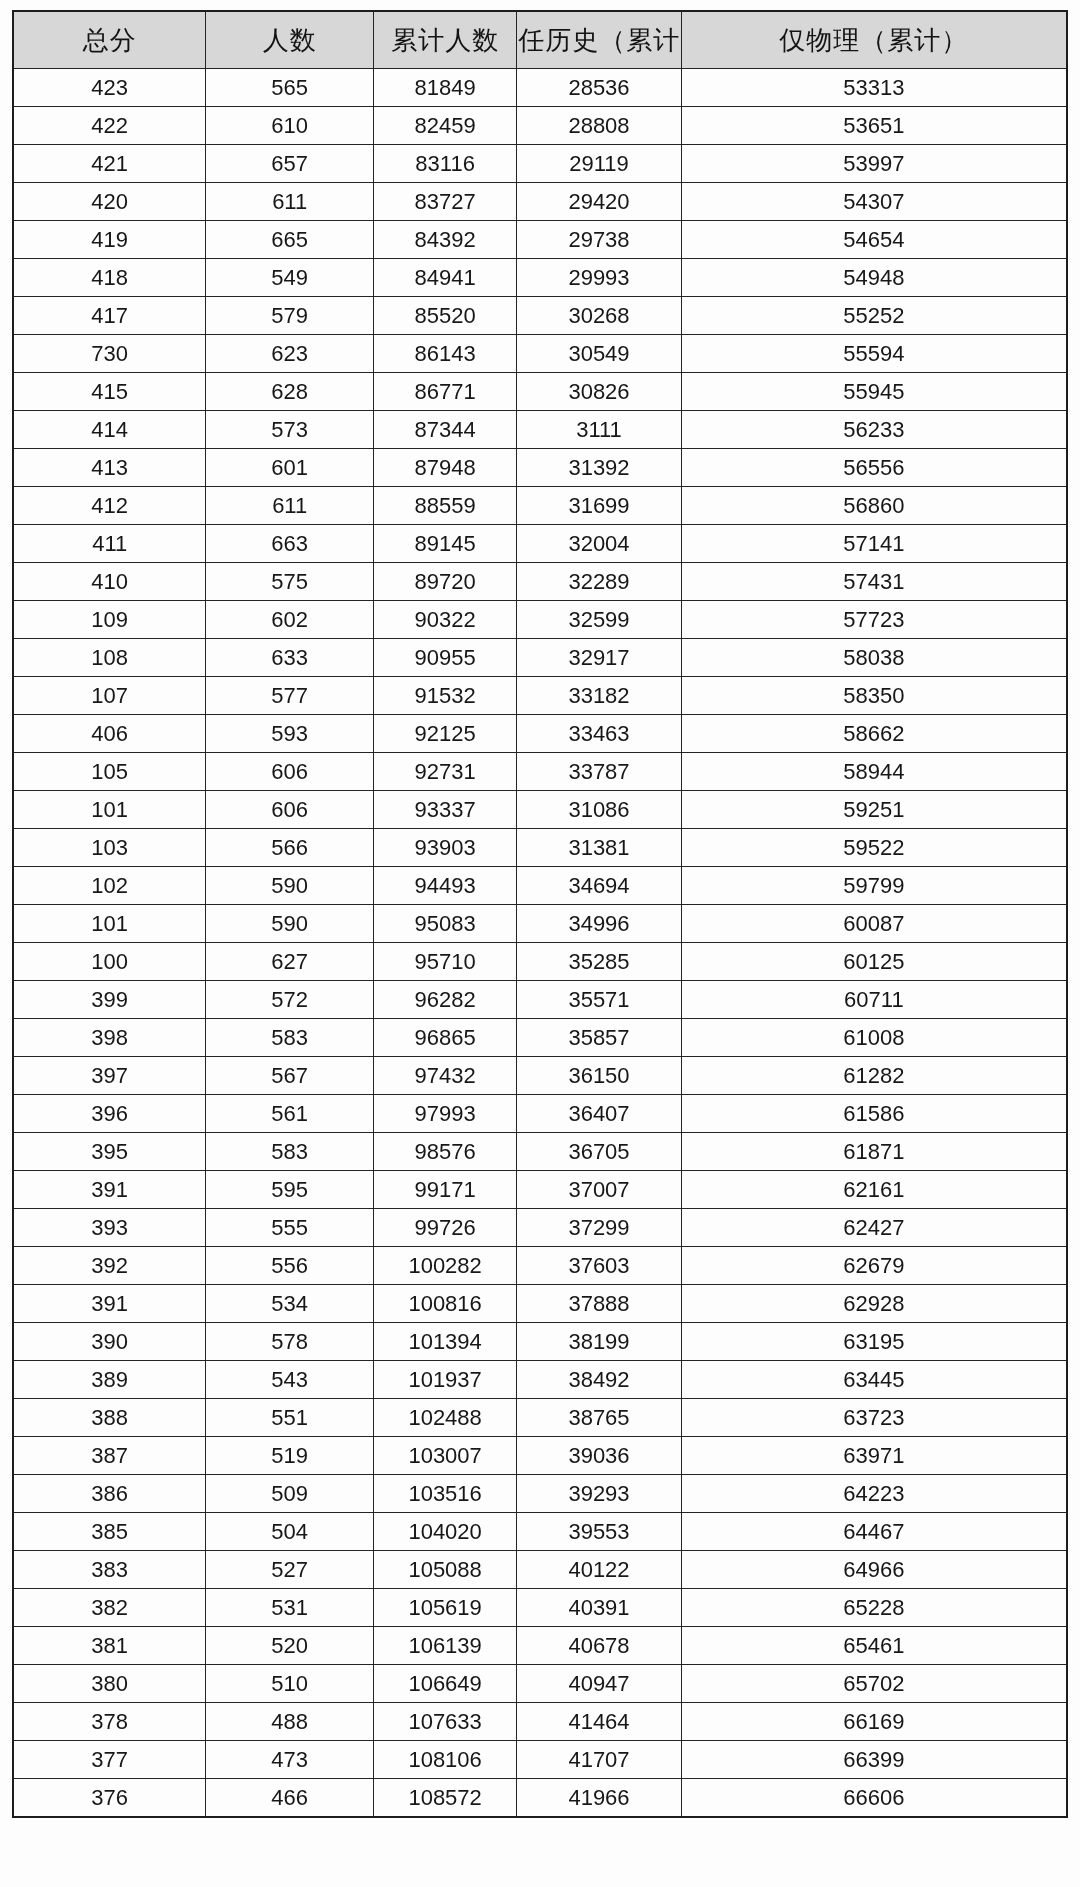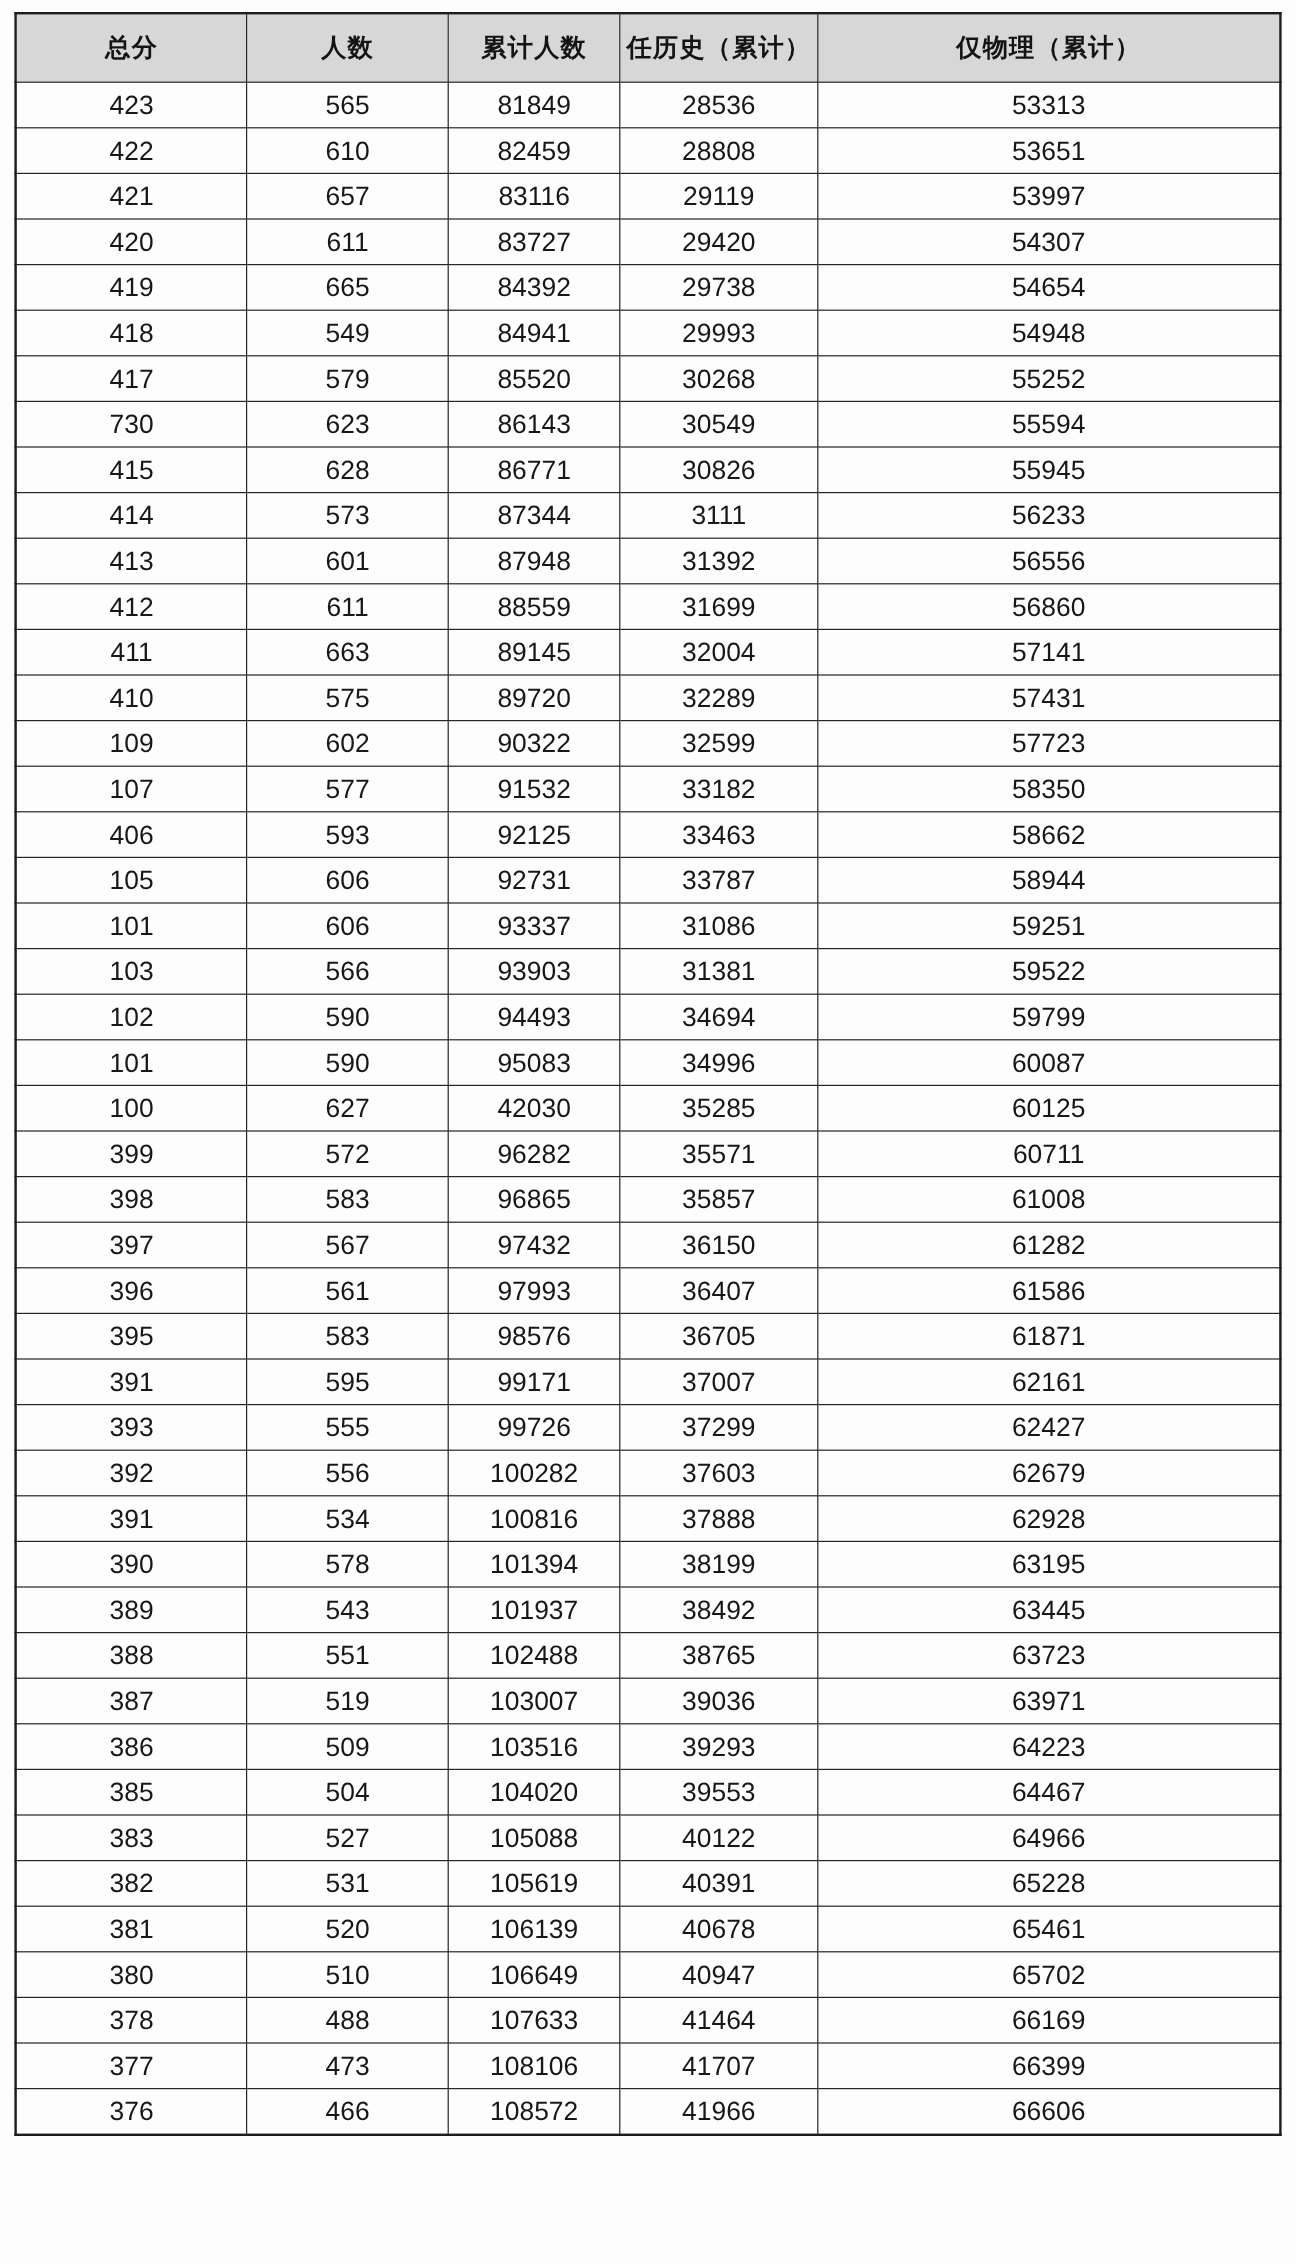--- a/index.html
+++ b/index.html
@@ -27,22 +27,22 @@
     border: 1px solid #242424;
     text-align: center;
     vertical-align: middle;
     overflow: hidden;
     white-space: nowrap;
   }
   .score-table th {
     height: 54px;
     background: #d7d7d7;
     color: #141414;
-    font-size: 21px;
-    font-weight: bold;
+    font-size: 26px;
+    font-weight: normal;
     letter-spacing: 1px;
   }
   .score-table td {
     height: 35px;
     font-size: 22px;
     color: #171717;
     font-weight: 500;
   }
   
   col.c1 { width: 18.3%; }
@@ -172,20 +172,27 @@
           <td>57431</td>
         </tr>
         <tr>
           <td>109</td>
           <td>602</td>
           <td>90322</td>
           <td>32599</td>
           <td>57723</td>
         </tr>
         <tr>
+          <td>108</td>
+          <td>633</td>
+          <td>90955</td>
+          <td>32917</td>
+          <td>58038</td>
+        </tr>
+        <tr>
           <td>107</td>
           <td>577</td>
           <td>91532</td>
           <td>33182</td>
           <td>58350</td>
         </tr>
         <tr>
           <td>406</td>
           <td>593</td>
           <td>92125</td>
@@ -223,21 +230,21 @@
         <tr>
           <td>101</td>
           <td>590</td>
           <td>95083</td>
           <td>34996</td>
           <td>60087</td>
         </tr>
         <tr>
           <td>100</td>
           <td>627</td>
-          <td>42030</td>
+          <td>95710</td>
           <td>35285</td>
           <td>60125</td>
         </tr>
         <tr>
           <td>399</td>
           <td>572</td>
           <td>96282</td>
           <td>35571</td>
           <td>60711</td>
         </tr>

